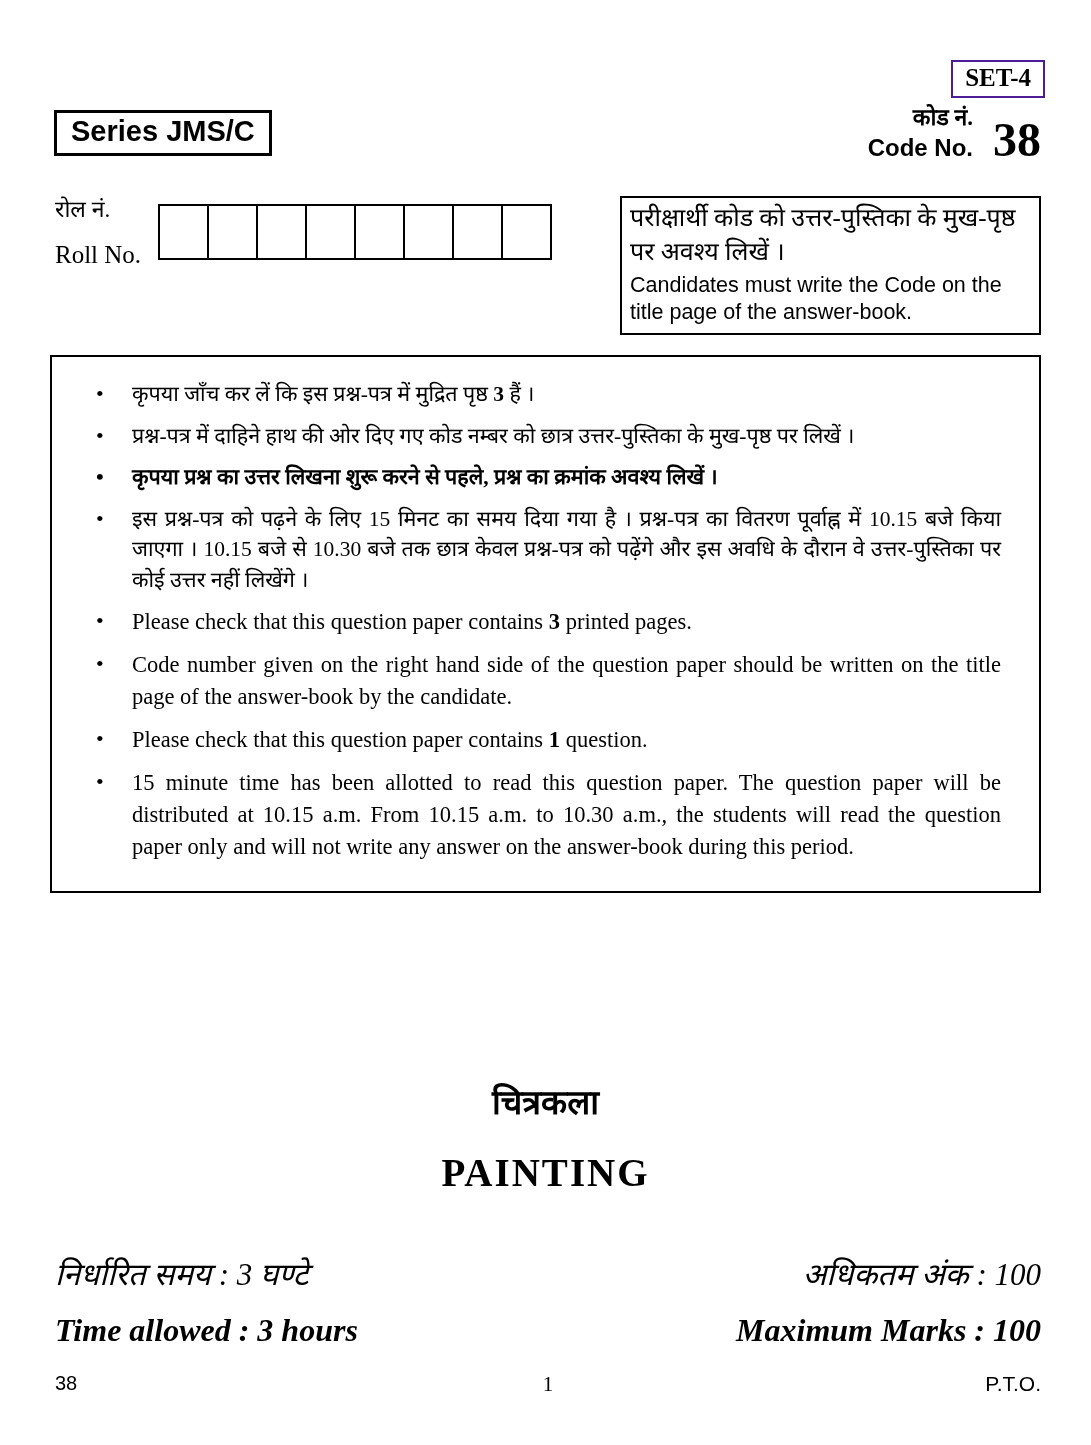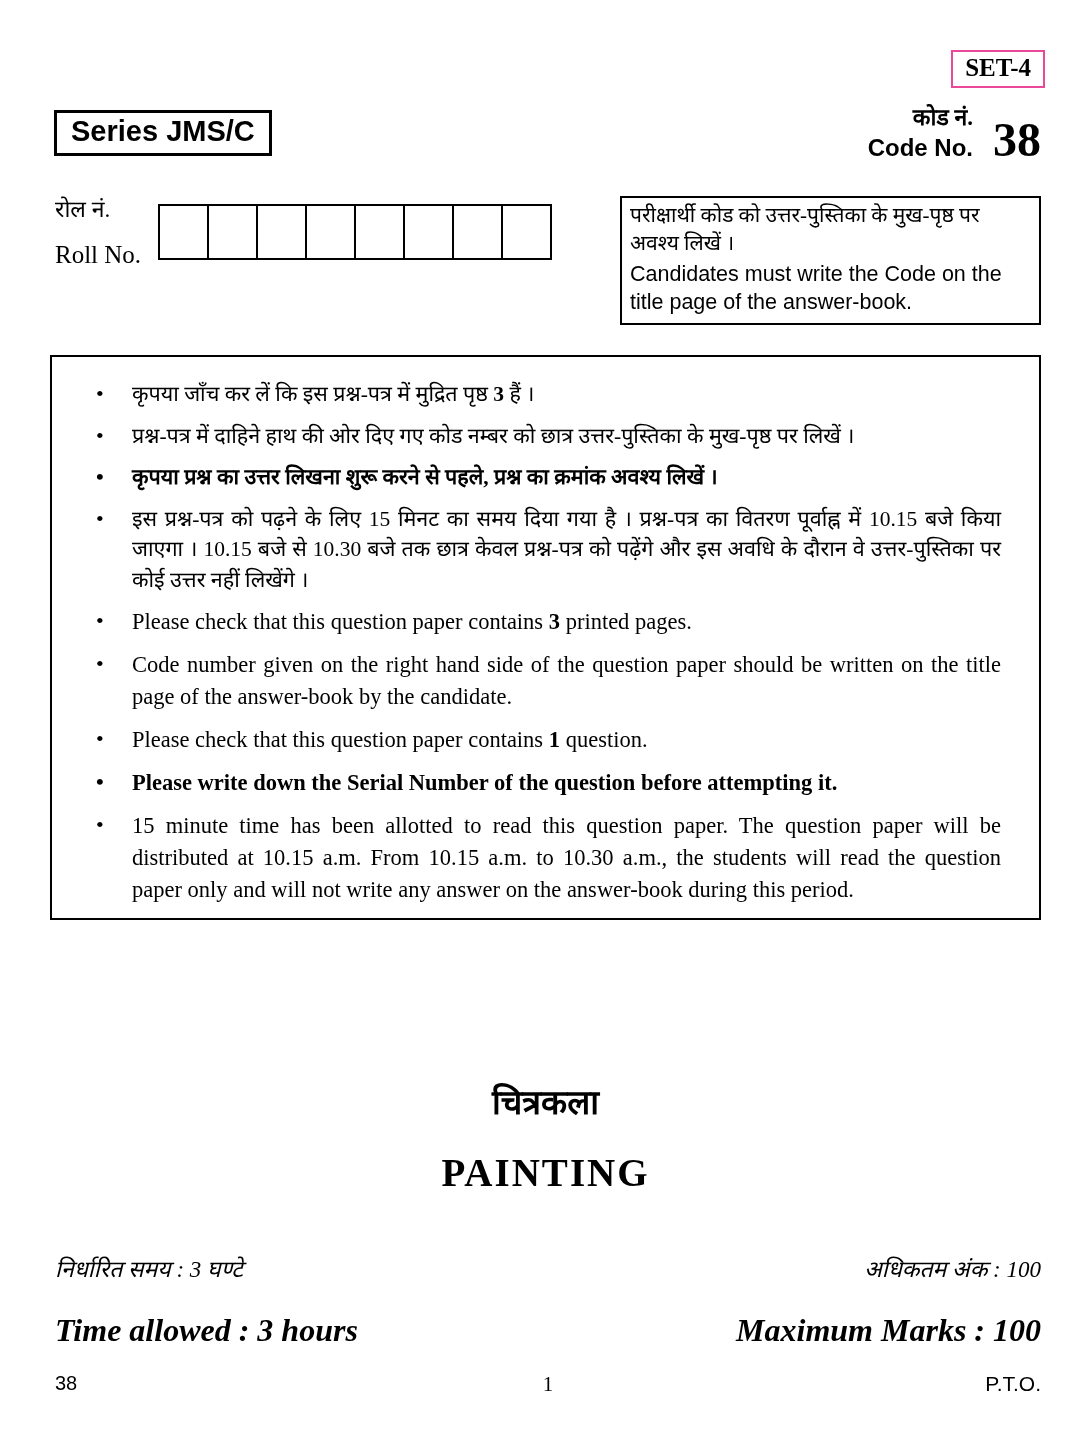--- a/index.html
+++ b/index.html
@@ -8,22 +8,22 @@
     background: #ffffff;
     position: relative;
     font-family: "Liberation Serif", serif;
     color: #000;
     overflow: hidden;
   }
   .abs { position: absolute; }
 
   
   .set-box {
-    top: 50px; right: 46px;
-    border: 2px solid #ec4899;
+    top: 60px; right: 46px;
+    border: 2px solid #4c1d95;
     padding: 2px 12px 4px 12px;
     font-size: 25px; font-weight: bold;
     font-family: "Liberation Serif", serif;
   }
 
   
   .series-box {
     top: 110px; left: 54px;
     border: 3px solid #000;
     padding: 2px 14px 5px 14px;
@@ -58,28 +58,28 @@
     background: #fff;
   }
   .roll-cell:first-child { margin-left: 0; }
 
   
   .notice-box {
     top: 196px; left: 620px; right: 50px;
     border: 2px solid #000;
     padding: 3px 8px 6px 8px;
   }
-  .notice-hi { font-size: 21px; line-height: 1.35; }
+  .notice-hi { font-size: 25px; line-height: 1.35; }
   .notice-en { font-size: 21.5px; line-height: 1.3; font-family: "Liberation Sans", sans-serif; margin-top: 3px; }
 
   
   .instr-box {
     top: 355px; left: 50px; right: 50px;
     border: 2.5px solid #000;
-    padding: 22px 38px 4px 30px;
+    padding: 22px 38px 20px 30px;
   }
   ul.instr { list-style: none; margin: 0; padding: 0; }
   li.instr-item {
     position: relative;
     padding-left: 50px;
     margin-bottom: 11px;
     text-align: justify;
     font-size: 21.5px;
     line-height: 1.42;
   }
@@ -101,21 +101,21 @@
   .title-en {
     top: 1150px; left: 0; width: 100%;
     text-align: center;
     font-size: 39px; font-weight: bold;
     letter-spacing: 2px;
     font-family: "Liberation Serif", serif;
   }
 
   
   .meta-row { left: 55px; right: 50px; display: flex; justify-content: space-between; }
-  .meta-hi { top: 1252px; font-style: italic; font-size: 23px; }
+  .meta-hi { top: 1252px; font-style: italic; font-size: 31px; }
   .meta-en { top: 1312px; font-style: italic; font-weight: bold; font-size: 32px; }
 
   
   .footer { top: 1372px; left: 55px; right: 50px; height: 30px; }
   .footer-left {
     position: absolute; left: 0;
     font-family: "Liberation Sans", sans-serif; font-size: 20px;
   }
   .footer-center {
     position: absolute; left: 50%; transform: translateX(-50%);
@@ -185,23 +185,20 @@
       </li>
       <li class="instr-item en">
         <span>Please check that this question paper contains </span><span class="seg-bold">3</span><span> printed pages.</span>
       </li>
       <li class="instr-item en">
         <span>Code number given on the right hand side of the question paper should be written on the title page of the answer-book by the candidate.</span>
       </li>
       <li class="instr-item en">
         <span>Please check that this question paper contains </span><span class="seg-bold">1</span><span> question.</span>
       </li>
-      <li class="instr-item en bold">
-        <span>Please write down the Serial Number of the question before attempting it.</span>
-      </li>
       <li class="instr-item en">
         <span>15 minute time has been allotted to read this question paper. The question paper will be distributed at 10.15 a.m. From 10.15 a.m. to 10.30 a.m., the students will read the question paper only and will not write any answer on the answer-book during this period.</span>
       </li>
     </ul>
   </div>
 
   <div class="abs title-hi">चित्रकला</div>
   <div class="abs title-en">PAINTING</div>
 
   <div class="abs meta-row meta-hi">

